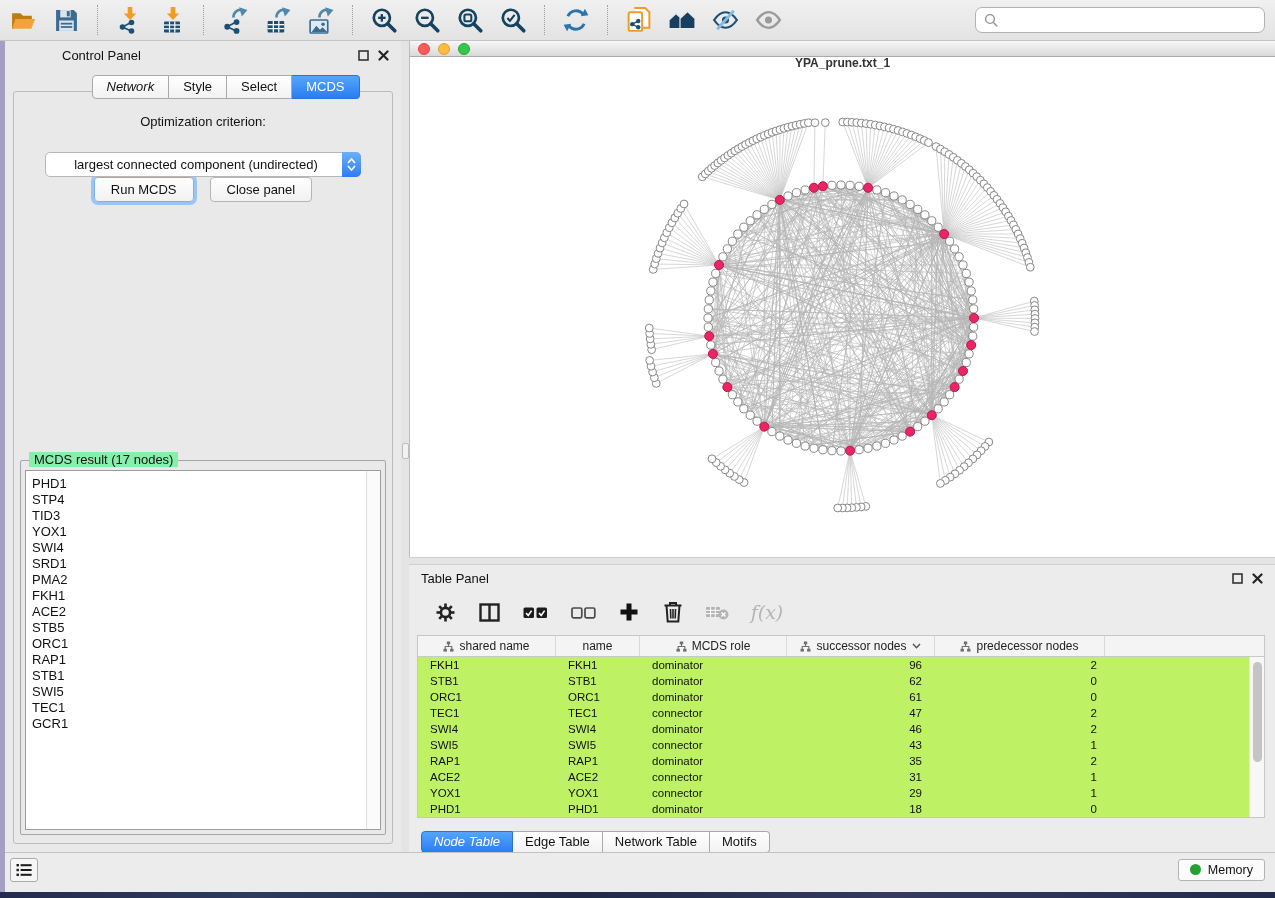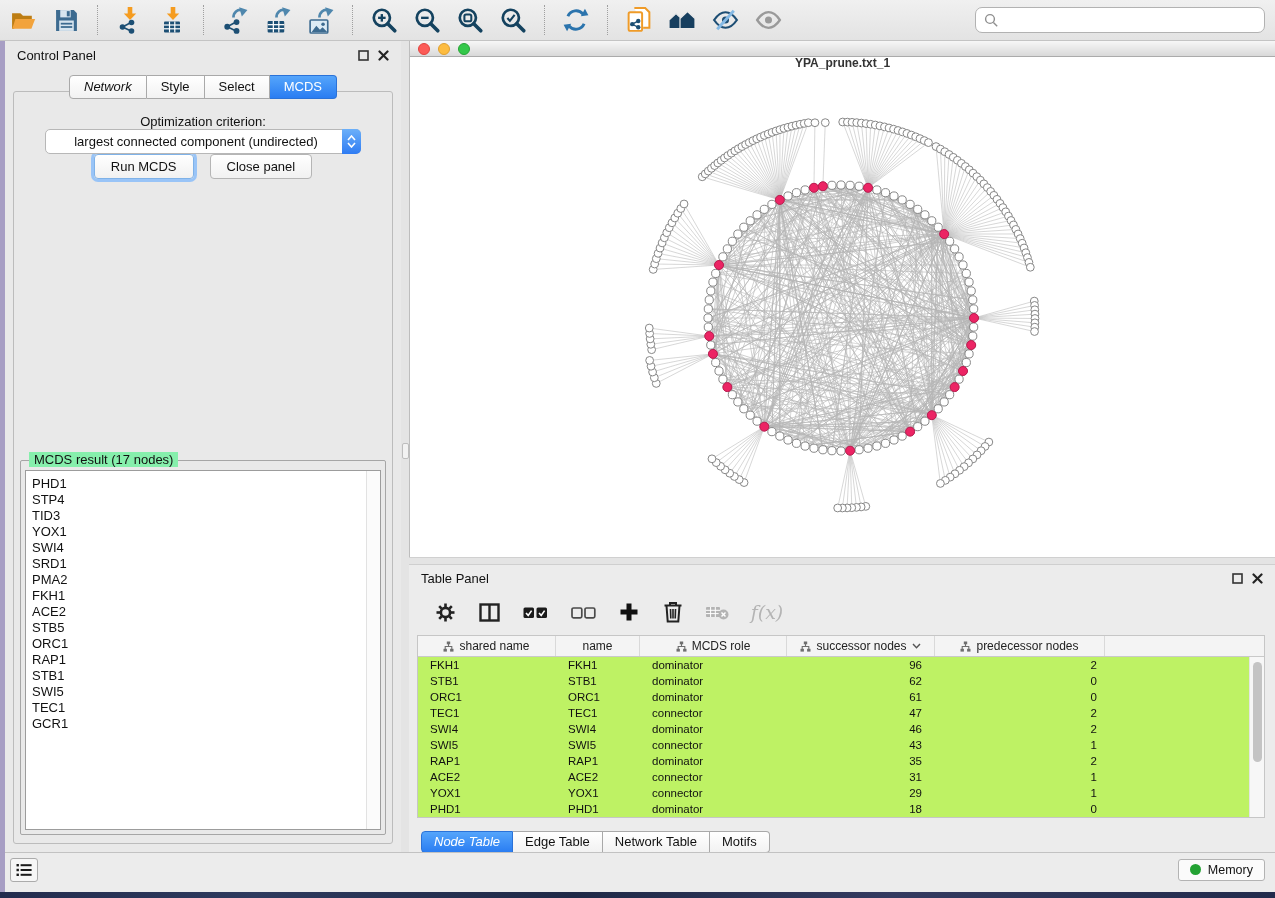--- a/index.html
+++ b/index.html
@@ -16,34 +16,34 @@
   .tb-btn { width:30px; height:30px; display:flex; align-items:center; justify-content:center; }
   .tb-sep { width:1px; height:30px; border-left:1px dotted #9f9f9f; margin:0 3px; }
   .search-box { margin-left:auto; width:290px; height:26px; background:#fff; border:1px solid #b2b2b2;
      border-radius:7px; display:flex; align-items:center; padding:0 8px; gap:5px; }
   .search-box input { border:none; outline:none; flex:1; font:13px "Liberation Sans",sans-serif; background:transparent; }
 
   
   .main { position:absolute; top:41px; left:5px; right:0; height:817px; display:flex; }
 
   
-  .control-panel { width:397px; background:#e9e9e9; position:relative; }
+  .control-panel { width:397px; background:#e9e9e9; position:relative;padding-left:45px; }
   .cp-header { height:28px; display:flex; align-items:center; padding:0 12px; }
   .panel-title { font-size:13px; color:#111; }
   .panel-winbtns { margin-left:auto; display:flex; gap:9px; align-items:center; }
   .cp-tabs { display:flex; justify-content:center; position:relative; z-index:2; margin-top:6px; }
   .seg-tab { font-size:13px; color:#111; background:linear-gradient(#ffffff,#f2f2f2); border:1px solid #a9a9a9;
      border-left:none; padding:3px 14px 4px; line-height:15px; }
   .seg-tab:first-child { border-left:1px solid #a9a9a9; border-radius:4px 0 0 4px;font-style:italic; }
   .seg-tab:last-child { border-radius:0 4px 4px 0; }
   .seg-tab.active { background:linear-gradient(#55a5fb,#2a7df2); color:#fff; border-color:#2a72d8; }
   .cp-body { position:absolute; left:8px; right:8px; top:50px; bottom:14px; border:1px solid #bcbcbc;
      border-radius:3px; background:#e9e9e9; }
   .opt-label { text-align:center; font-size:13px; color:#111; margin-top:22px; }
-  .opt-row { display:flex; justify-content:center; margin-top:0; }
+  .opt-row { display:flex; justify-content:center; margin-top:23px; }
   .select { width:316px; height:25px; background:#fff; border:1px solid #b7b7b7; border-radius:5px;
      display:flex; align-items:center; font-size:13px; color:#111; position:relative; }
   .select .sel-text { flex:1; text-align:center; padding:0 4px 0 8px; white-space:nowrap; }
   .select .stepper { width:19px; height:25px; margin:-1px -1px -1px 0; border-radius:0 5px 5px 0;
      background:linear-gradient(#6cb0f9,#2f7cf3); display:flex; flex-direction:column; align-items:center; justify-content:center; gap:1px; }
   .btn-row { display:flex; justify-content:center; gap:16px; margin-top:0; }
   .mac-btn { font-size:13px; color:#111; background:linear-gradient(#ffffff,#f1f1f1); border:1px solid #b5b5b5;
      border-radius:4px; padding:4px 16px; }
   .mac-btn.focused { box-shadow:0 0 0 3px rgba(111,177,255,.65); border-color:#7fb2e8; }
   .result-group { position:absolute; left:6px; right:6px; top:368px; bottom:8px; border:1px solid #a6a6a6; border-radius:2px; }

